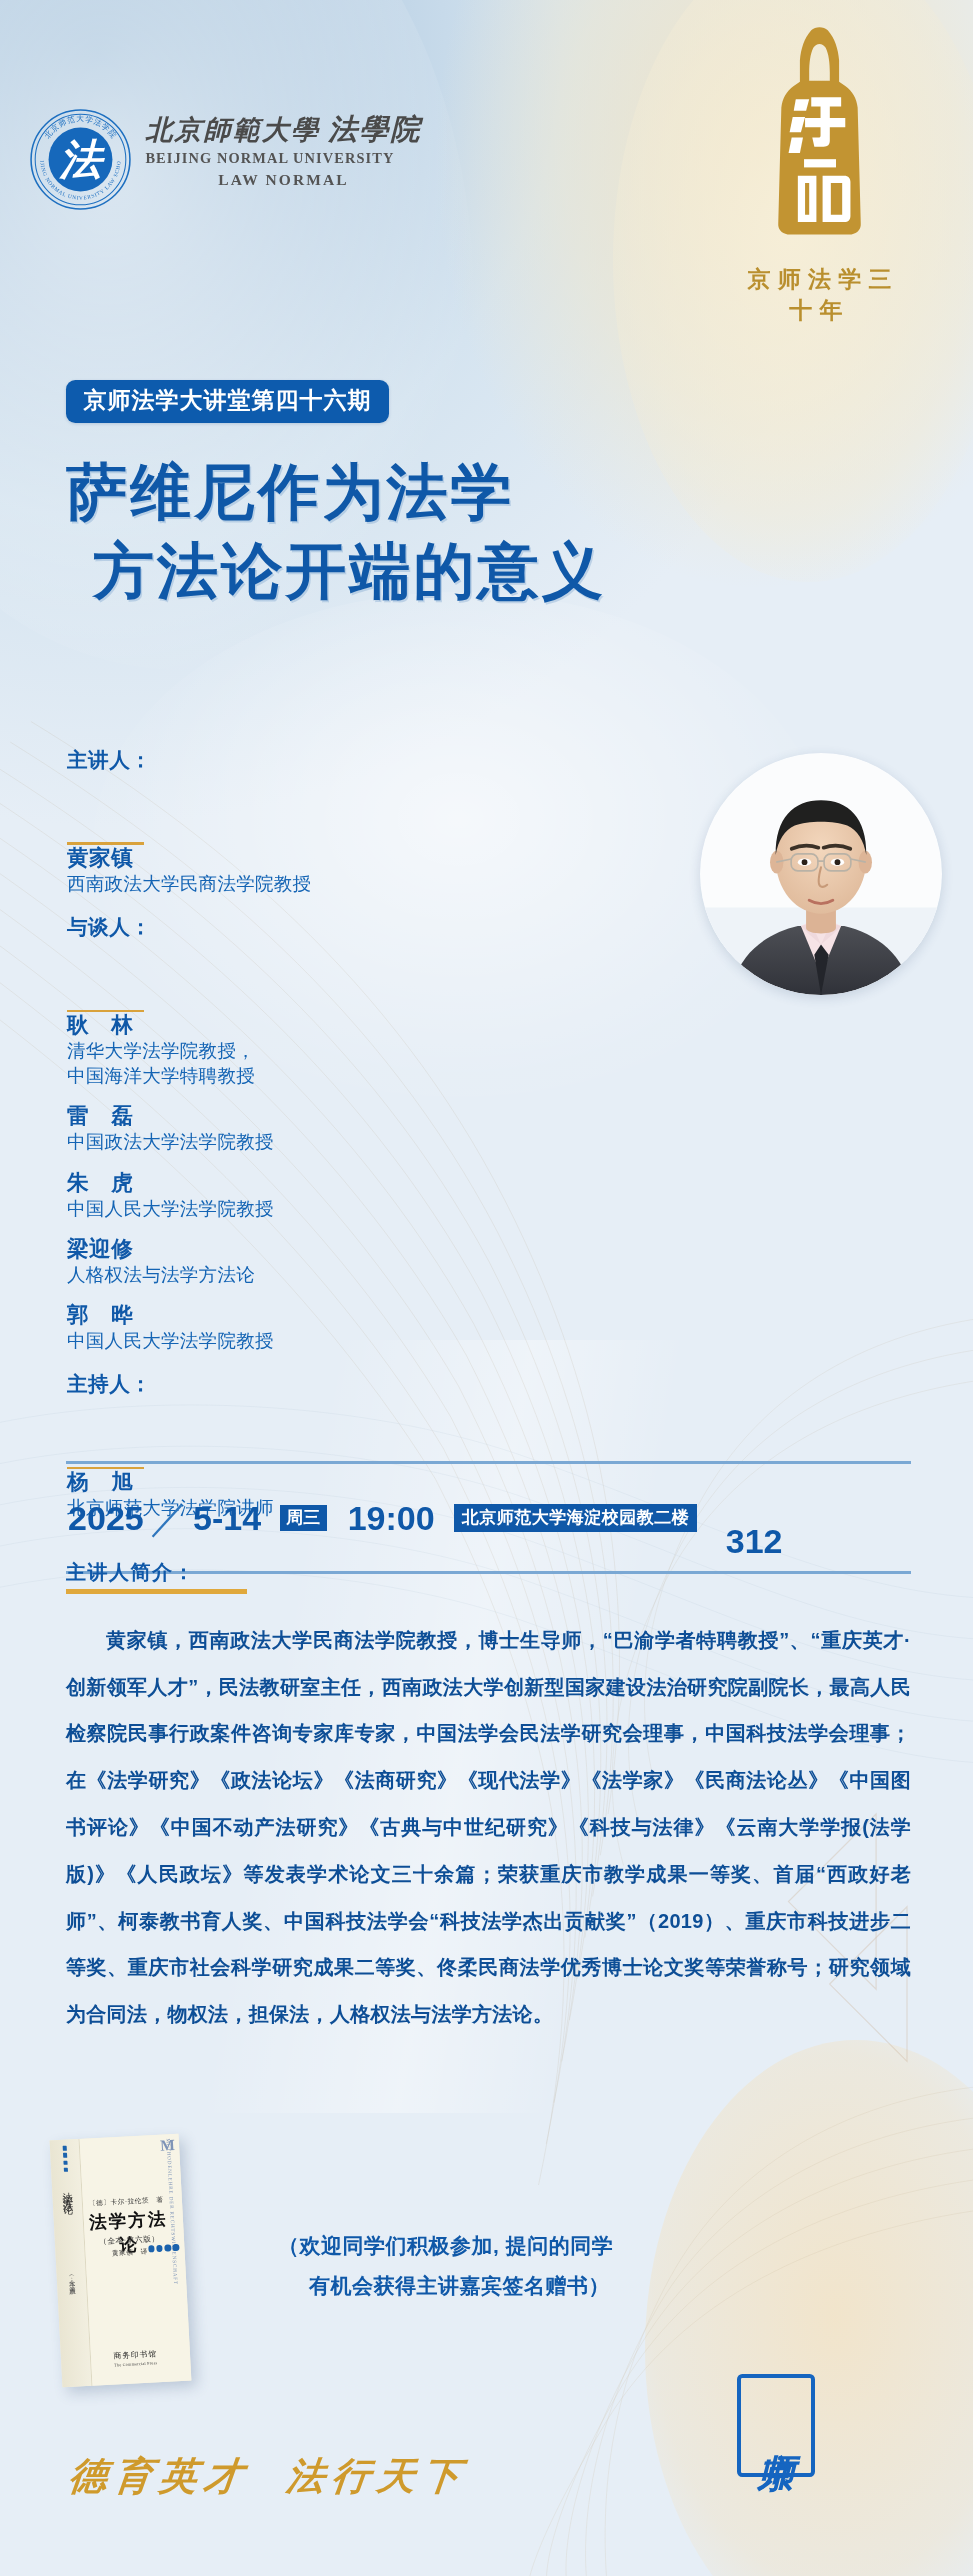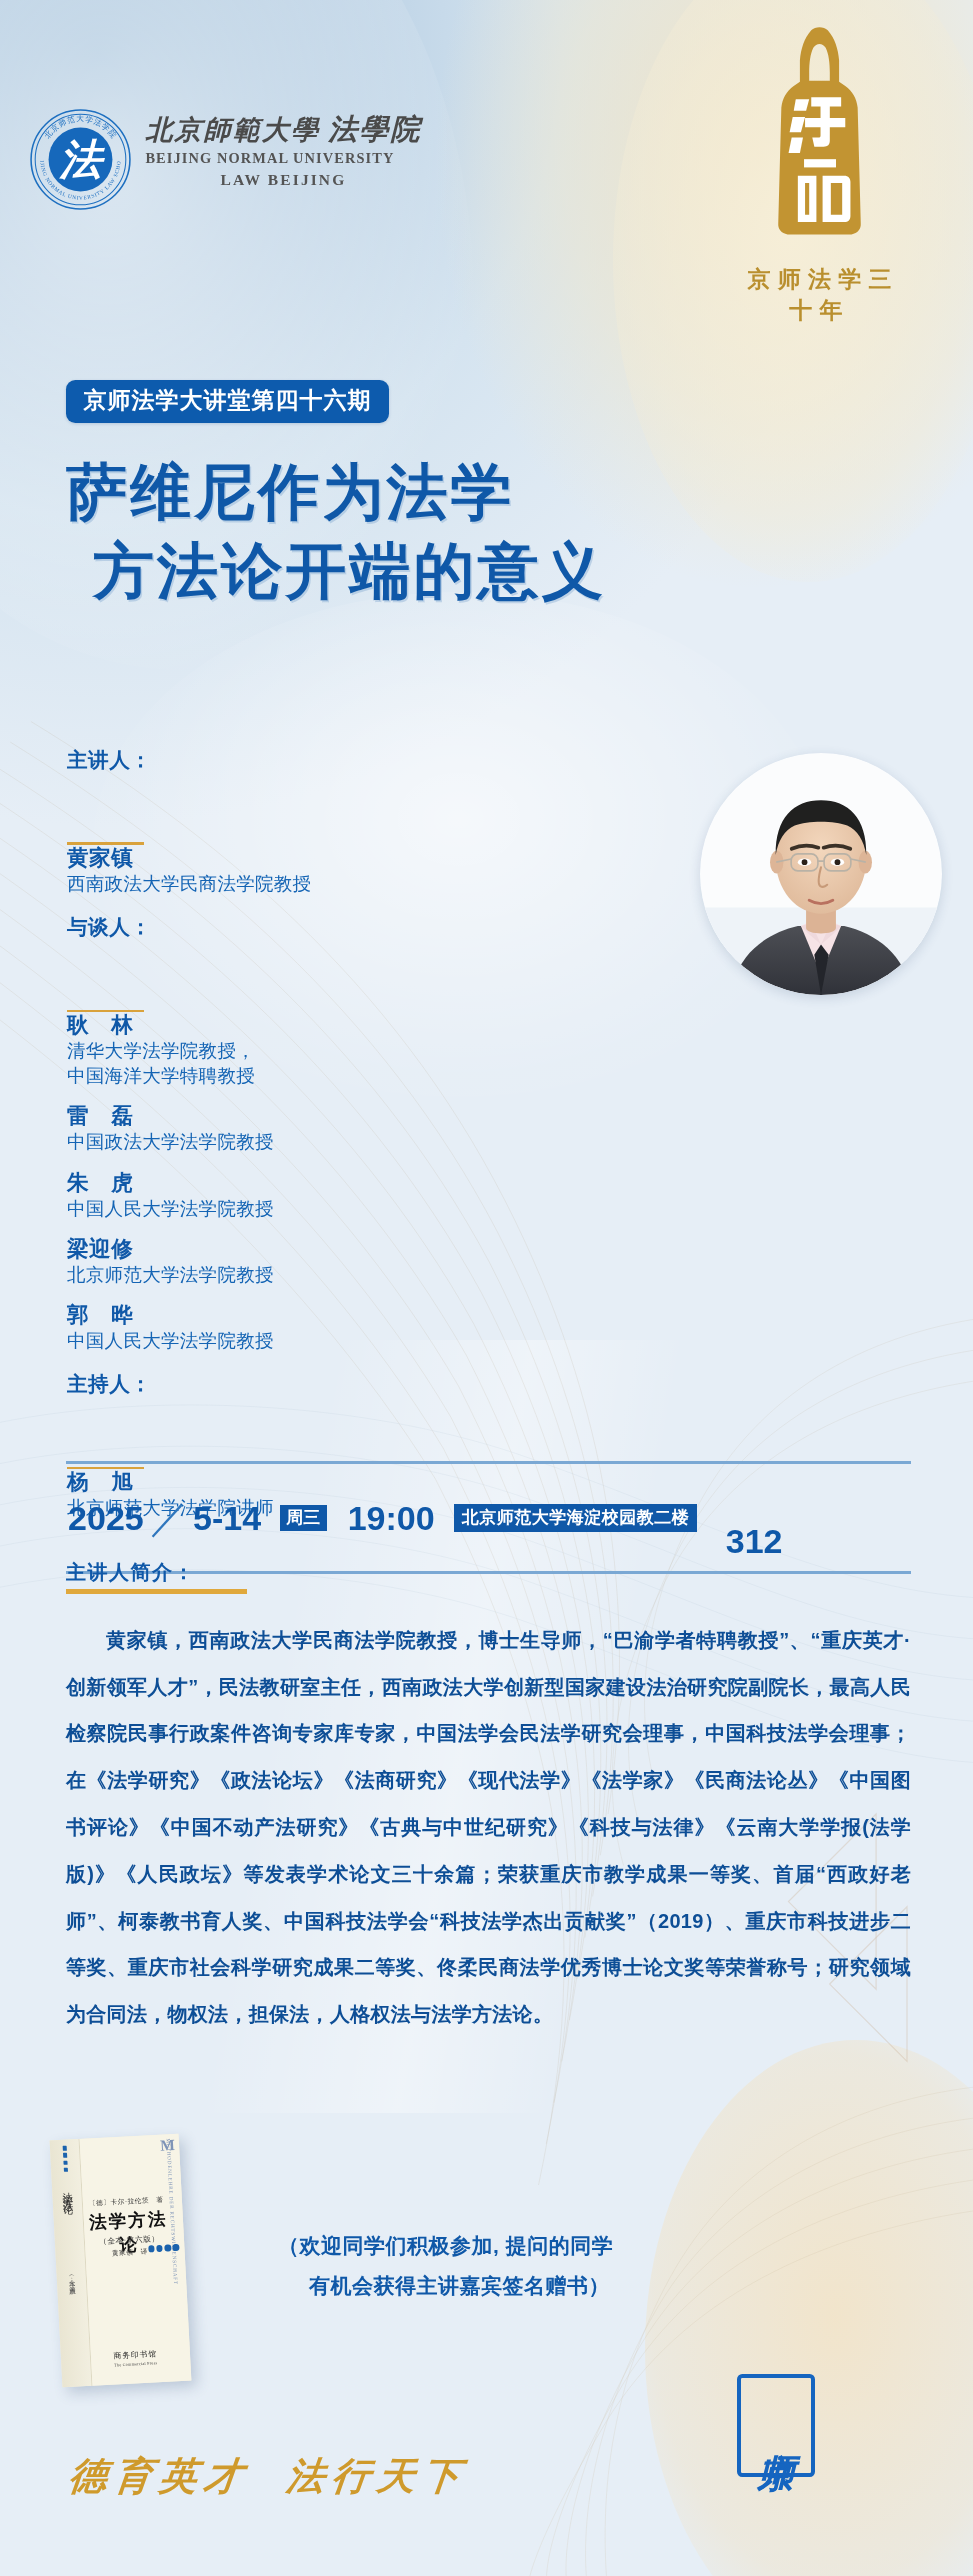--- a/index.html
+++ b/index.html
@@ -172,21 +172,21 @@
           <text font-size="10.5" fill="#1d6fc0" font-family="'Liberation Serif',serif" letter-spacing="1.4">
             <textPath href="#arcBot" startOffset="50%" text-anchor="middle">BEIJING NORMAL UNIVERSITY LAW SCHOOL</textPath>
           </text>
           <text x="100" y="128" font-size="82" fill="#ffffff" text-anchor="middle" font-family="'Liberation Serif',serif" font-weight="700" font-style="italic">法</text>
         </svg>
       </div>
 
       <div class="wordmark">
         <div class="wm-cn"><span>北京師範大學</span><span class="law">法學院</span></div>
         <div class="wm-en1">BEIJING NORMAL UNIVERSITY</div>
-        <div class="wm-en2">LAW BEIJING</div>
+        <div class="wm-en2">LAW NORMAL</div>
       </div>
     </div>
 
     <div class="anniv">
       <svg class="anniv-mark" viewBox="0 0 300 450">
         <g fill="#c29432">
           <path d="M134,18 C120,34 114,54 112,76 L112,118 L100,126 C86,136 78,150 76,168 L70,392 C69,404 76,412 88,414 L212,414 C224,412 231,404 230,392 L224,168 C222,150 214,136 200,126 L188,118 L188,76 C186,54 180,34 166,18 C158,10 142,10 134,18 Z
                    M138,52 C144,42 156,42 162,52 C168,64 170,82 170,100 L170,116 L130,116 L130,100 C130,82 132,64 138,52 Z"></path>
         </g>
         <g fill="#ffffff">
@@ -240,21 +240,21 @@
         <div class="pgap"></div>
 
         <div>
           <div class="pname">朱　虎</div>
           <div class="paff">中国人民大学法学院教授</div>
         </div>
         <div class="pgap"></div>
 
         <div>
           <div class="pname">梁迎修</div>
-          <div class="paff">北京师范大学法学院教授</div>
+          <div class="paff">人格权法与法学方法论</div>
         </div>
         <div class="pgap"></div>
 
         <div>
           <div class="pname">郭　晔</div>
           <div class="paff">中国人民大学法学院教授</div>
         </div>
 
       </div>
     </div>

